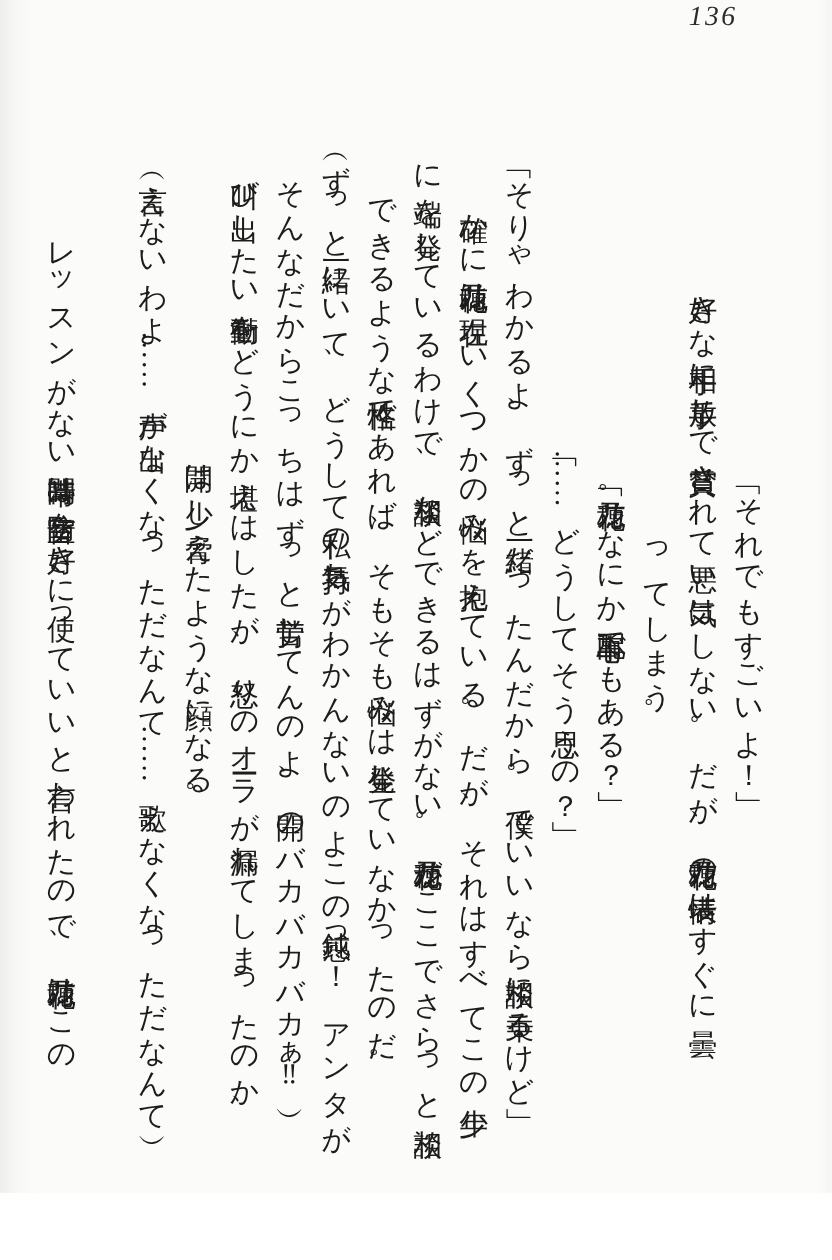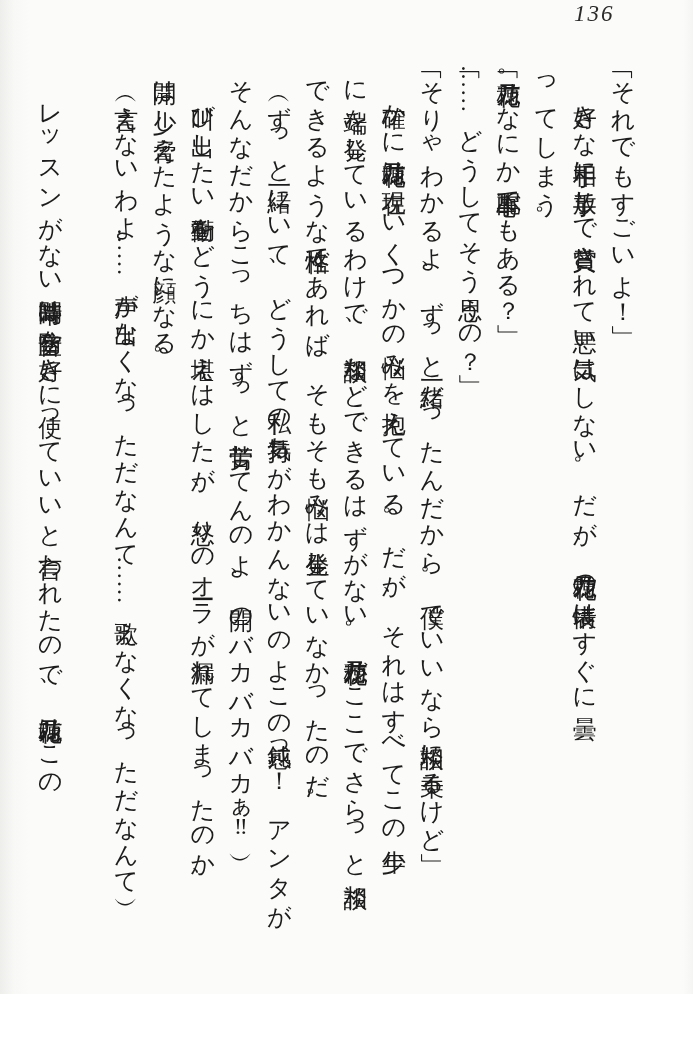--- a/index.html
+++ b/index.html
@@ -8,20 +8,21 @@
   }
   .page {
     position: relative;
     width: 693px;
     height: 994px;
     background-color: #fbfbf9;
     background-image: linear-gradient(to right, rgba(60,60,55,0.07), rgba(60,60,55,0.015) 14px, rgba(0,0,0,0) 30px),
                       linear-gradient(to left, rgba(60,60,55,0.03), rgba(0,0,0,0) 10px);
     overflow: hidden;
     font-family: "Liberation Serif", "DejaVu Serif", serif;
+    text-align: center;
   }
   .pageno {
     position: absolute;
     top: 1px;
     left: 574px;
     font-size: 23px;
     font-style: italic;
     letter-spacing: 2px;
     color: #2b2b2b;
     font-family: "Liberation Serif", "DejaVu Serif", serif;

